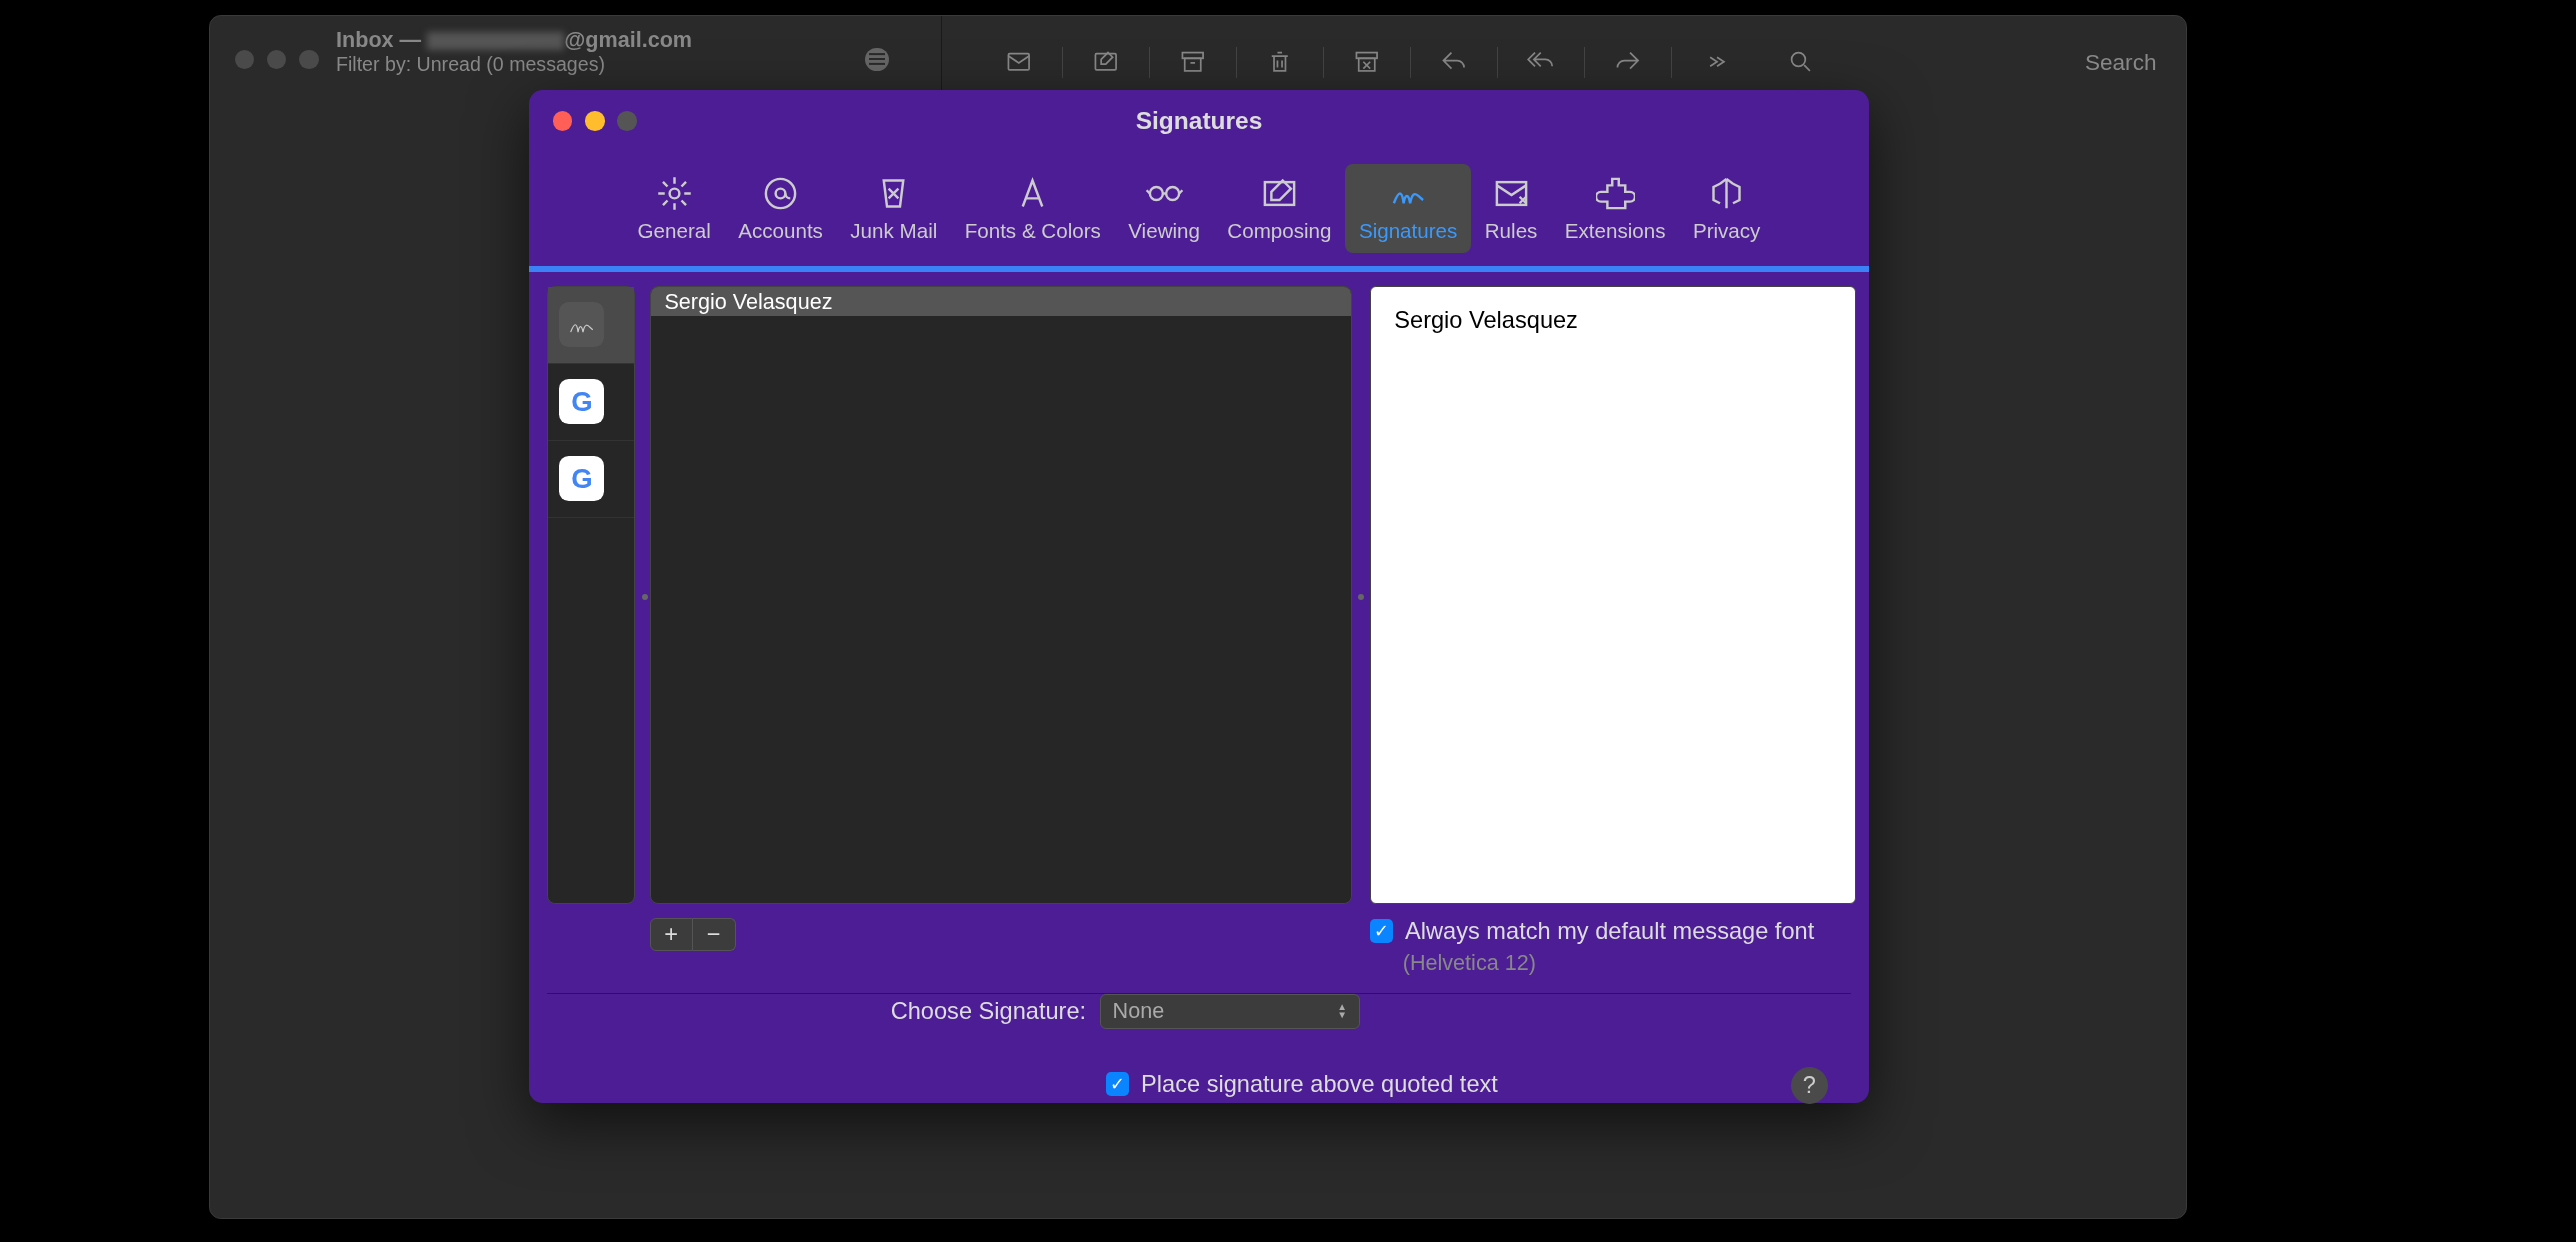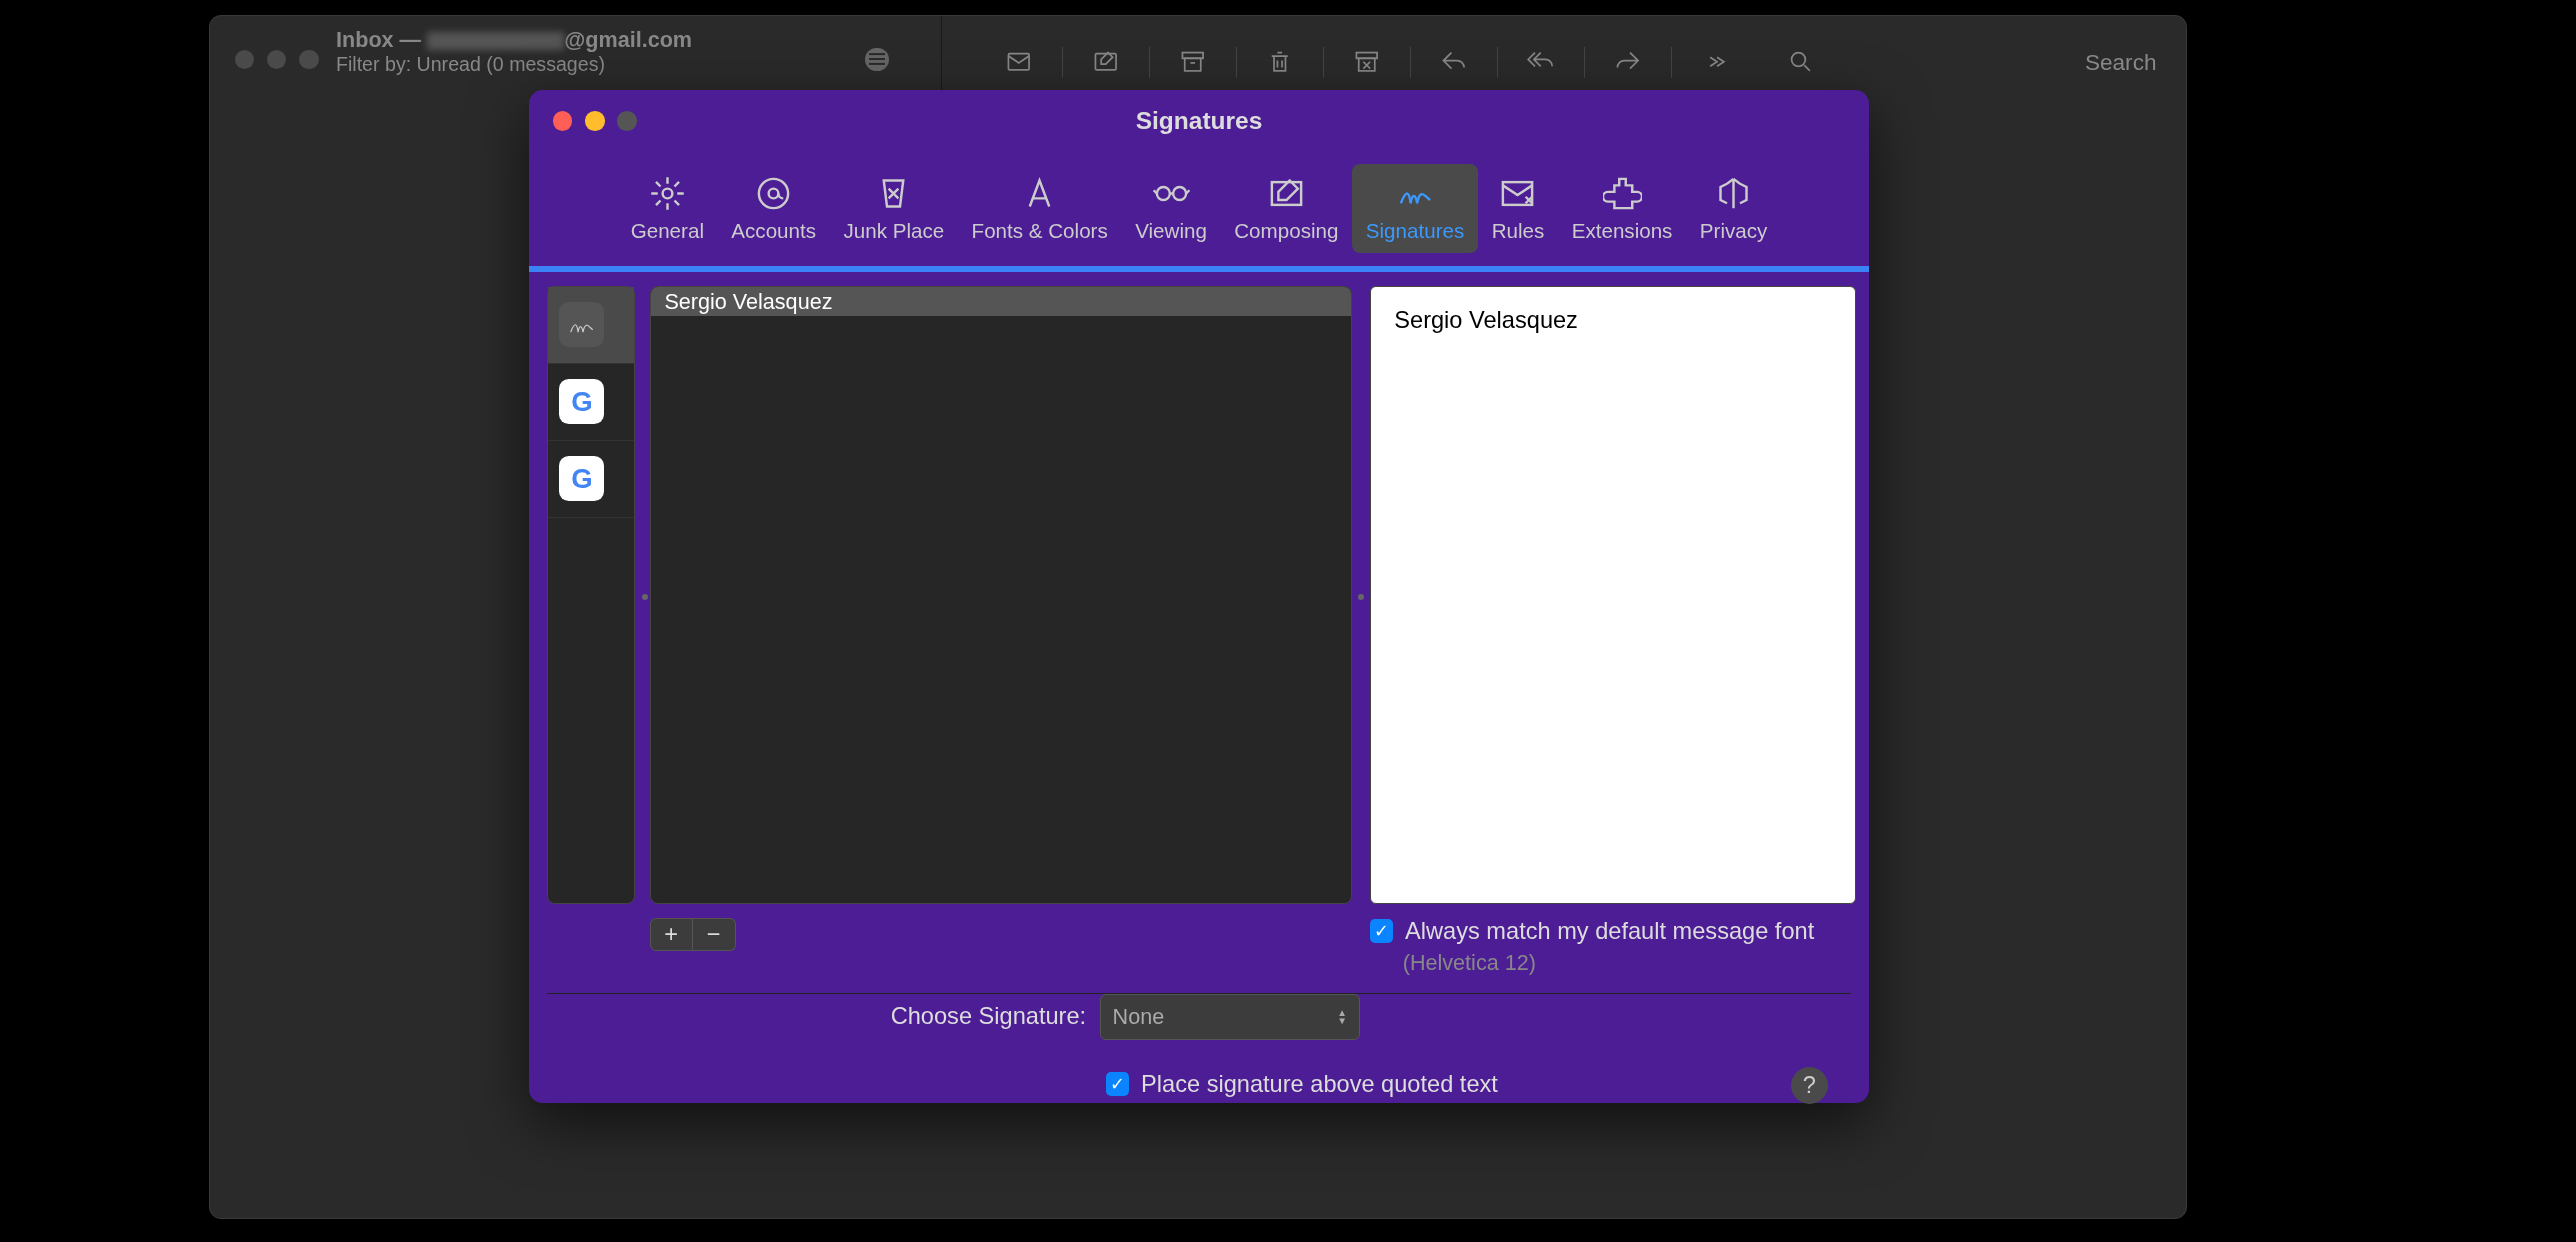--- a/index.html
+++ b/index.html
@@ -64,21 +64,21 @@
     
     .opt-row { position: absolute; left: 823px; top: 632px; display: flex; align-items: center; gap: 11.8px; }
     .chk { width: 23.6px; height: 23.6px; background: #0a84ff; border-radius: 4.9px; display: flex; align-items: center; justify-content: center; color: #fff; font-size: 17.7px; }
     .opt-label { color: #ddd; font-size: 23.6px; }
     .opt-sub { position: absolute; left: 856px; top: 664px; color: #888; font-size: 21.6px; }
     
     .hdivider { position: absolute; left: 0; right: 0; top: 707px; height: 1px; background: #222; }
     
     .choose-row { position: absolute; left: 344px; top: 708px; display: flex; align-items: center; gap: 13.7px; }
     .choose-label { color: #ddd; font-size: 23.6px; }
-    .select-box { width: 260px; height: 46px; background: #3c3c3c; border: 1px solid #555; border-radius: 5.9px; padding: 3.9px 11.8px; color: #aaa; font-size: 21.6px; display: flex; align-items: center; justify-content: space-between; }
+    .select-box { width: 260px; height: 35px; background: #3c3c3c; border: 1px solid #555; border-radius: 5.9px; padding: 3.9px 11.8px; color: #aaa; font-size: 21.6px; display: flex; align-items: center; justify-content: space-between; }
     .select-arrows { display: flex; flex-direction: column; font-size: 9.8px; color: #aaa; line-height: 7.9px; }
     
     .place-row { position: absolute; left: 559px; top: 785px; display: flex; align-items: center; gap: 11.8px; }
     
     .help-btn { position: absolute; right: 23.6px; top: 781px; width: 37px; height: 37px; border-radius: 50%; background: #4a4a4a; color: #ccc; font-size: 23.6px; display: flex; align-items: center; justify-content: center; }
     
     .grab-handle { position: absolute; top: 308px; width: 5.9px; height: 5.9px; border-radius: 50%; background: #666; }
     .gh1 { left: 95px; }
     .gh2 { left: 811px; }
   </style>
@@ -196,21 +196,21 @@
             <circle cx="12" cy="12" r="3"></circle>
             <path d="M15 12a3 3 0 003 3"></path>
           </svg>
           <span>Accounts</span>
         </div>
       <div class="tab">
           <svg viewBox="0 0 24 24">
             <path d="M6 4h12l-2 16H8z"></path>
             <path d="M9 9l6 6M15 9l-6 6"></path>
           </svg>
-          <span>Junk Place</span>
+          <span>Junk Mail</span>
         </div>
       <div class="tab">
           <svg viewBox="0 0 24 24">
             <path d="M6 20L12 4l6 16M8 15h8"></path>
           </svg>
           <span>Fonts &amp; Colors</span>
         </div>
       <div class="tab">
           <svg viewBox="0 0 24 24">
             <circle cx="7" cy="12" r="4"></circle>

